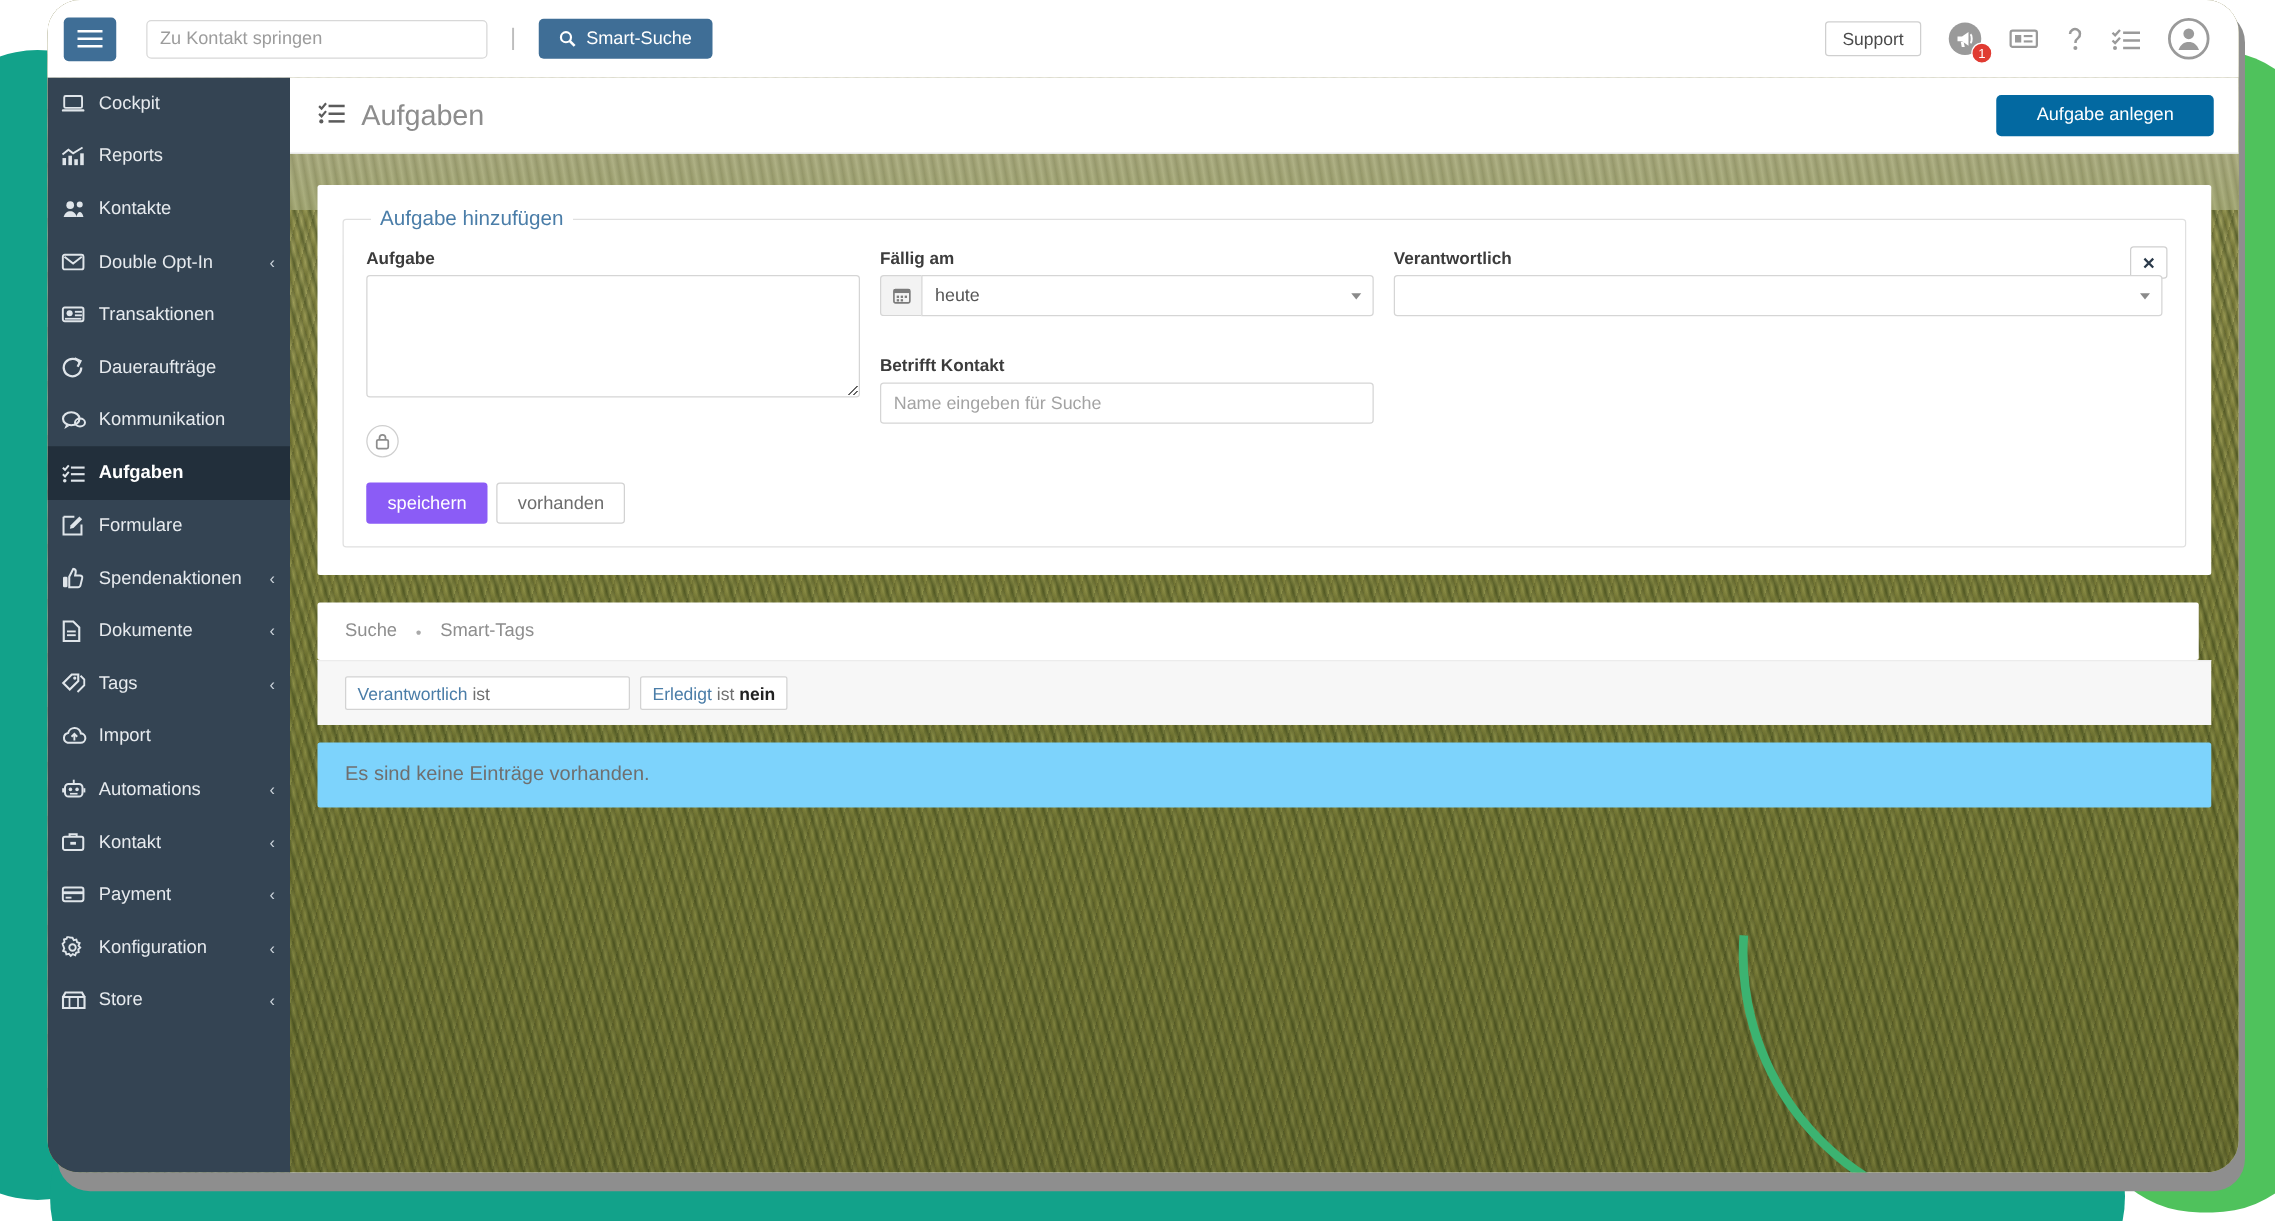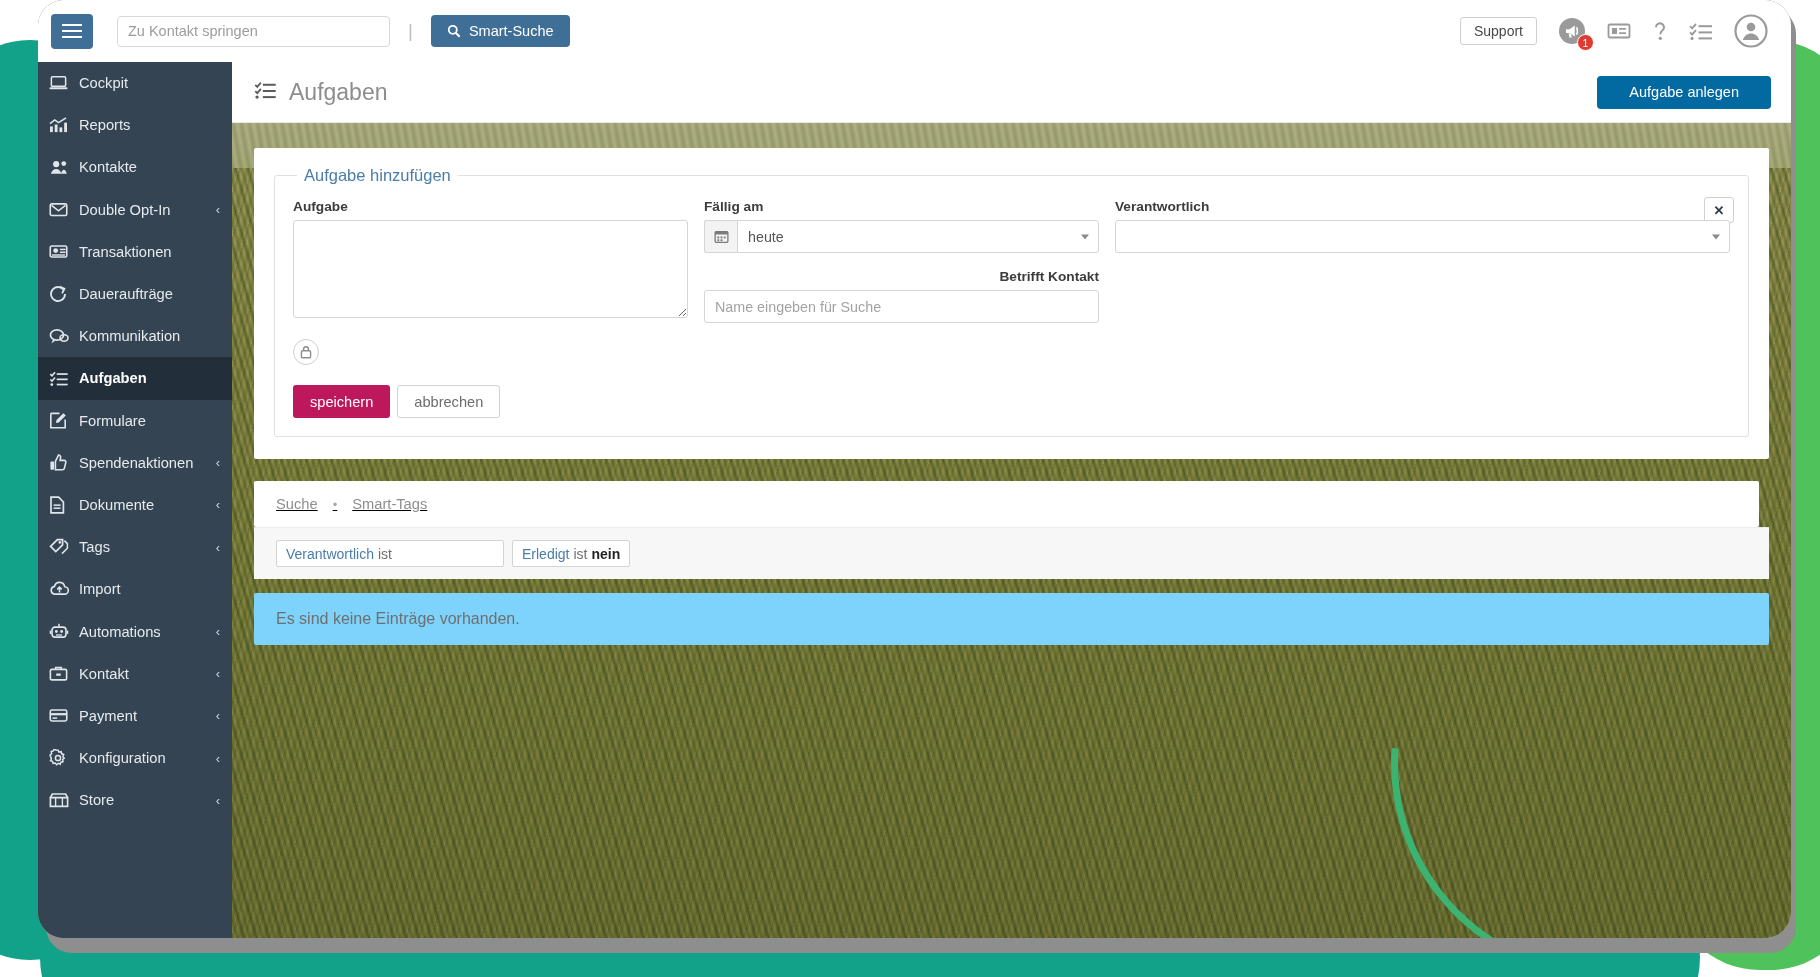--- a/index.html
+++ b/index.html
@@ -271,37 +271,37 @@
 
   .lock-btn {
     width: 26px; height: 26px; border-radius: 50%;
     border: 1px solid #cfcfcf; background: #fff;
     display: flex; align-items: center; justify-content: center;
     cursor: pointer; margin-top: 17px;
   }
   .btn-row { display: flex; gap: 7px; margin-top: 20px; }
   .btn-primary {
     height: 33px; padding: 0 17px;
-    background: #be185d; color: #fff;
+    background: #8b5cf6; color: #fff;
     border: none; border-radius: 3px;
     font-size: 14.6px; cursor: pointer;
     font-family: "Liberation Sans", sans-serif;
   }
   .btn-default {
     height: 33px; padding: 0 16px;
     background: #fff; color: #6c6c6c;
     border: 1px solid #d2d2d2; border-radius: 3px;
     font-size: 14.6px; cursor: pointer;
     font-family: "Liberation Sans", sans-serif;
   }
 
   
   .tabs-card {
     background: #fff; margin: 22px 32px 0 22px;
-    padding: 15px 22px; border-radius: 2px; text-decoration: underline;
+    padding: 15px 22px; border-radius: 2px;
   }
   .tabrow { display: flex; align-items: center; gap: 15px; font-size: 14.7px; }
   .tab { color: #8e8e8e; cursor: pointer; }
   .tab.active { color: #8e8e8e; }
   .tabdot { color: #a9a9a9; font-size: 13px; }
 
   .filter-card {
     background: #f7f7f7; margin: 0 22px;
     border-top: 1px solid #ececec;
     padding: 12px 22px; display: flex; gap: 8px; align-items: center;
@@ -676,21 +676,21 @@
 
                 <div class="lock-btn">
                   <svg width="12" height="14" viewBox="0 0 12 14" style="color:#8d8d8d">
                     <rect x="1.4" y="5.8" width="9.2" height="7" rx="1.2" fill="none" stroke="currentColor" stroke-width="1.4"></rect>
                     <path d="M3.6 5.8V4.2a2.4 2.4 0 0 1 4.8 0v1.6" fill="none" stroke="currentColor" stroke-width="1.4"></path>
                   </svg>
                 </div>
 
                 <div class="btn-row">
                   <button class="btn-primary">speichern</button>
-                  <button class="btn-default">abbrechen</button>
+                  <button class="btn-default">vorhanden</button>
                 </div>
               </div>
 
               <div class="col col-b">
                 <label class="fld-label">Fällig am</label>
                 <div class="input-group">
                   <div class="ig-addon">
                     <svg width="15" height="15" viewBox="0 0 16 16">
                       <rect x="1.2" y="2.8" width="13.6" height="11.4" rx="1.3" fill="none" stroke="currentColor" stroke-width="1.4"></rect>
                       <rect x="1.2" y="2.8" width="13.6" height="3" fill="currentColor"></rect>
@@ -700,21 +700,21 @@
                       <rect x="3.6" y="11" width="2" height="2" fill="currentColor"></rect>
                       <rect x="7" y="11" width="2" height="2" fill="currentColor"></rect>
                     </svg>
                   </div>
                   <div class="select-like">
                     <span>heute</span>
                     <span class="caret"></span>
                   </div>
                 </div>
 
-                <label class="fld-label" style="margin-top:16px;text-align:right;">Betrifft Kontakt</label>
+                <label class="fld-label" style="margin-top:32px;">Betrifft Kontakt</label>
                 <input class="text-in" type="text" value="" placeholder="Name eingeben für Suche" style="">
               </div>
 
               <div class="col col-c">
                 <label class="fld-label">Verantwortlich</label>
                 <div class="select-plain">
                   <span></span>
                   <span class="caret"></span>
                 </div>
               </div>

